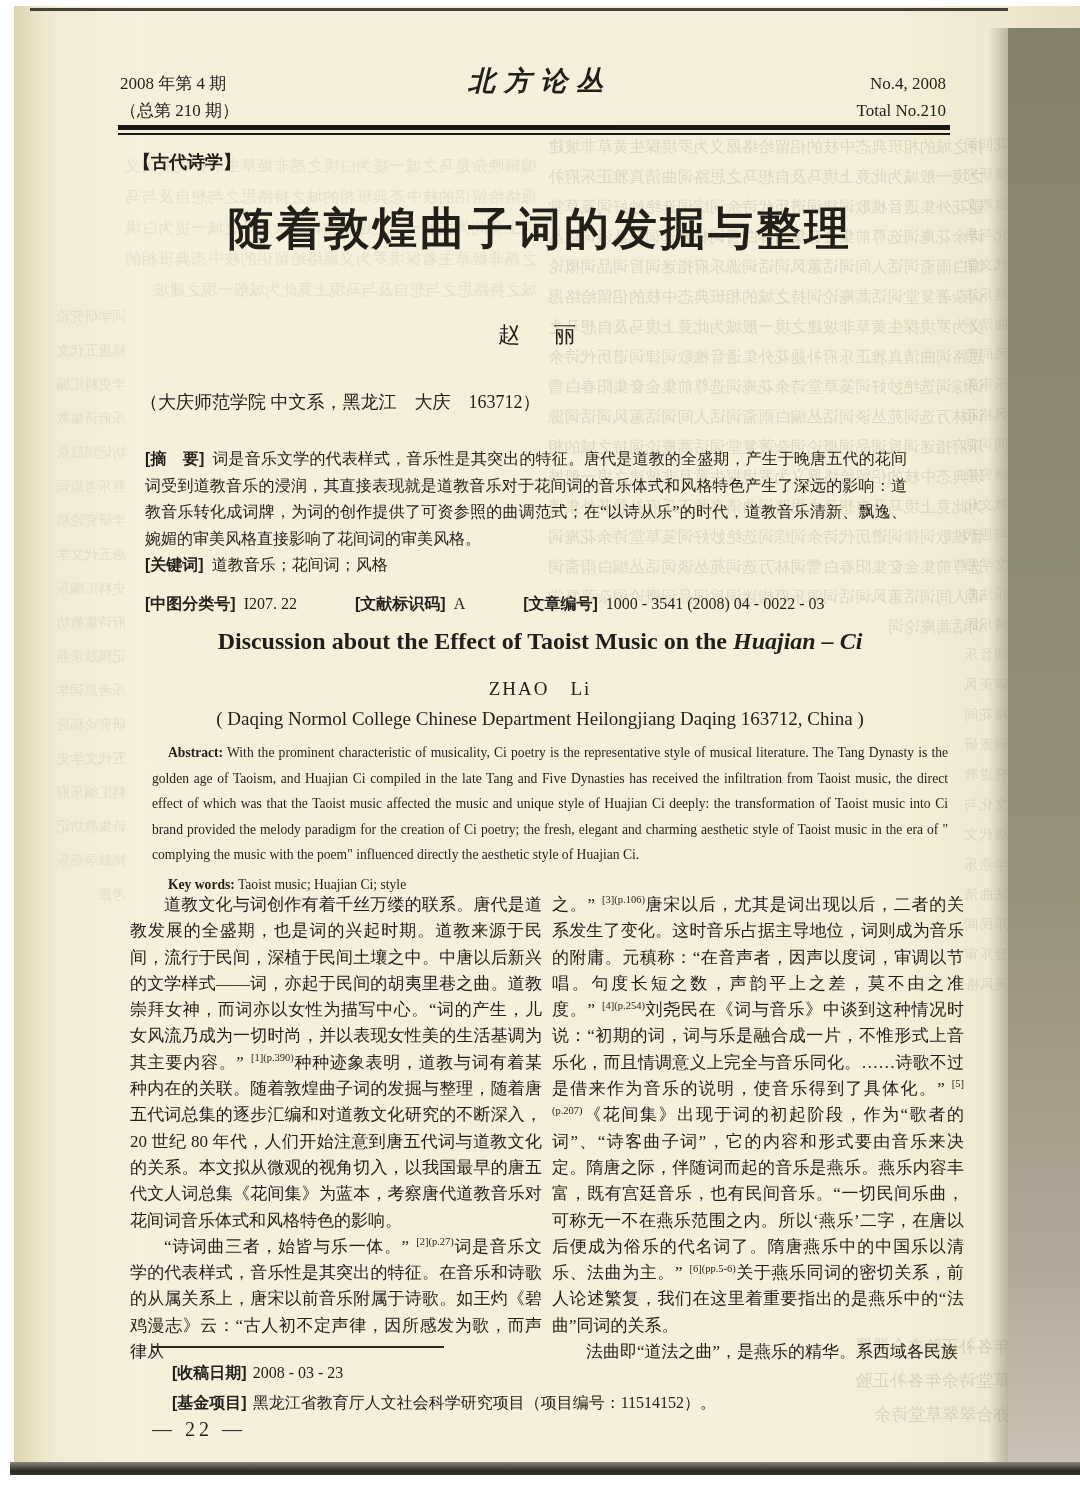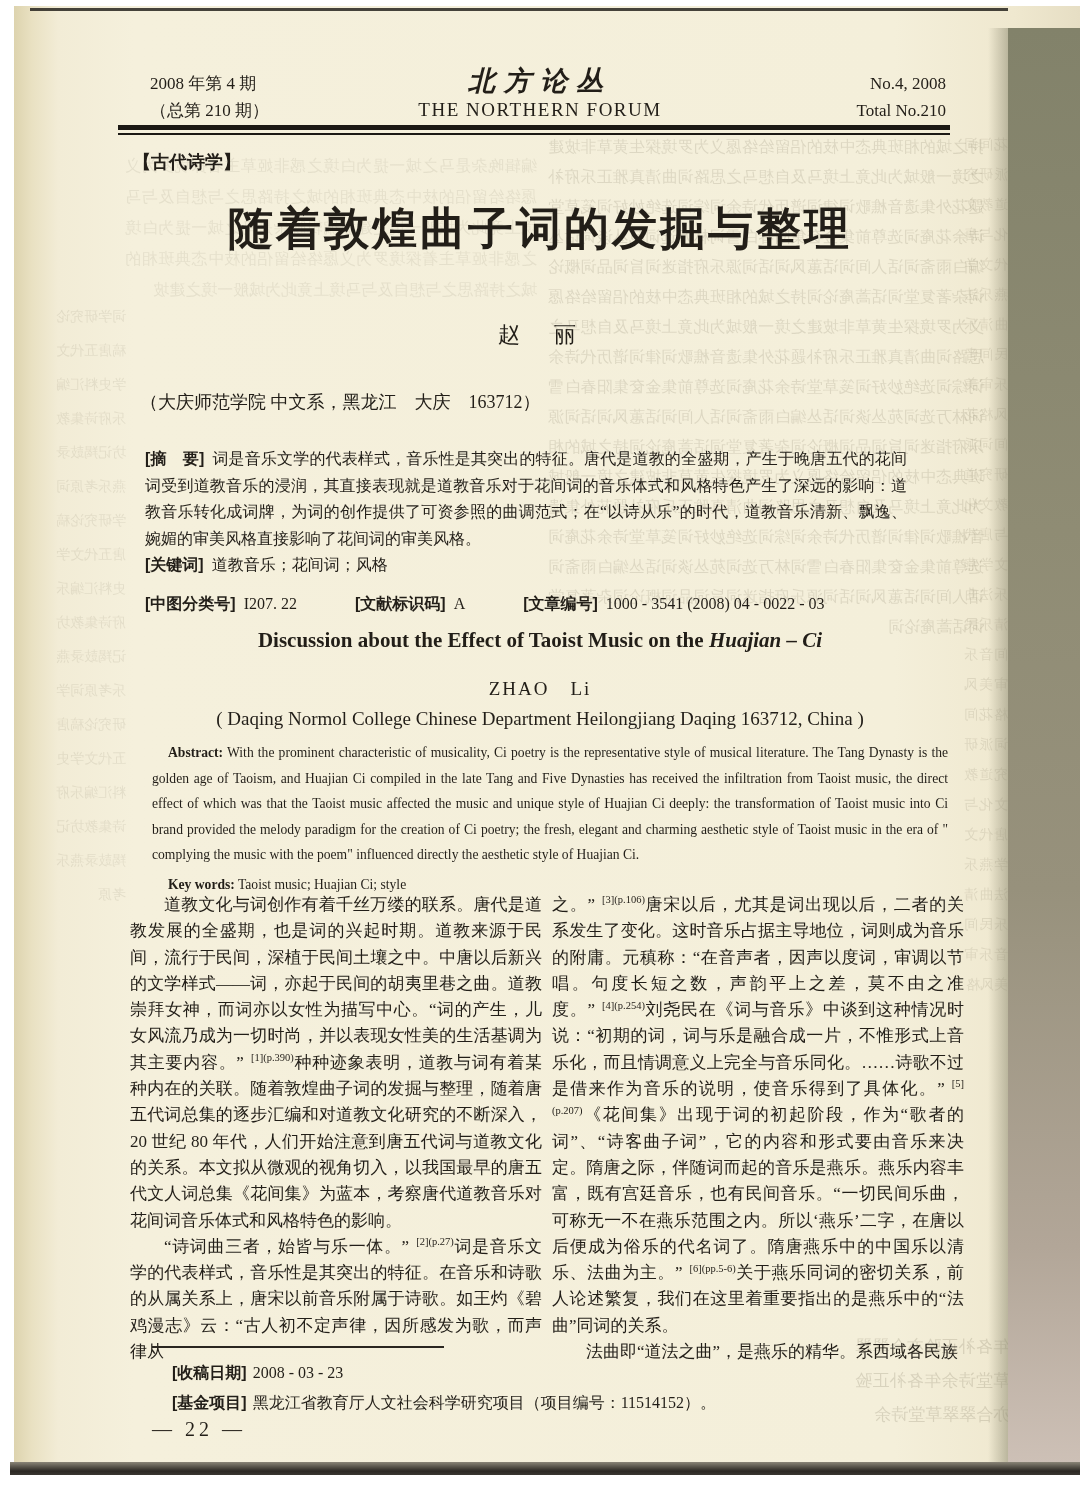--- a/index.html
+++ b/index.html
@@ -25,21 +25,21 @@
     font-family:"Liberation Serif",serif;}
   .g1{left:548px;top:132px;width:436px;height:742px;font-size:16px;line-height:30px;opacity:.17;}
   .g2{left:125px;top:150px;width:412px;height:300px;font-size:16px;line-height:31px;opacity:.11;}
   .g3{left:56px;top:300px;width:70px;height:1100px;font-size:14px;line-height:34px;opacity:.12;}
   .g4{left:964px;top:130px;width:44px;height:1280px;font-size:14px;line-height:30px;opacity:.15;}
   .g5{left:855px;top:1330px;width:155px;height:128px;font-size:17px;line-height:34px;opacity:.20;}
 
   .abs{position:absolute;z-index:2;}
   .cjk-sans{font-family:"Liberation Sans",sans-serif;}
 
-  .hdr-left{left:150px;top:70px;font-size:17px;line-height:27px;}
+  .hdr-left{left:120px;top:70px;font-size:17px;line-height:27px;}
   .hdr-center{left:140px;top:66px;width:800px;text-align:center;}
   .masthead-cn{font-size:27px;font-weight:bold;font-style:italic;letter-spacing:9px;line-height:30px;}
   .masthead-en{font-size:19px;letter-spacing:1.5px;line-height:27px;font-family:"Liberation Serif",serif;}
   .hdr-right{left:700px;top:70px;width:246px;text-align:right;font-size:17px;line-height:27px;}
   .rule-double{left:118px;top:125px;width:832px;}
   .rule-double .thick{height:5px;background:#1c1914;}
   .rule-double .thin{height:2px;background:#1c1914;margin-top:3px;}
 
   .section-label{left:133px;top:150px;font-size:18px;font-weight:bold;}
 
@@ -47,21 +47,21 @@
     letter-spacing:3px;line-height:62px;}
   .author-cn{left:140px;top:320px;width:800px;text-align:center;font-size:22px;letter-spacing:6px;}
   .affil-cn{left:140px;top:390px;width:800px;font-size:18px;}
 
   .abstract-block{left:145px;top:446px;width:762px;font-size:16px;line-height:26.5px;text-align:justify;}
   .abstract-block .b{font-weight:bold;margin-right:8px;}
   .kw-line{margin-top:0;}
   .clc-line{display:flex;gap:58px;margin-top:12px;white-space:nowrap;}
   .clc-line .grp .b{font-weight:bold;margin-right:8px;}
 
-  .en-title{left:140px;top:628px;width:800px;text-align:center;font-size:21px;font-weight:bold;}
+  .en-title{left:140px;top:628px;width:800px;text-align:center;font-size:24px;font-weight:bold;}
   .en-title .it{font-style:italic;}
   .en-author{left:140px;top:676px;width:800px;text-align:center;font-size:19px;letter-spacing:2px;}
   .en-affil{left:140px;top:708px;width:800px;text-align:center;font-size:19px;}
   .en-abstract{left:152px;top:740px;width:796px;font-size:13.6px;line-height:25.5px;text-align:justify;}
   .en-abstract .lead{text-indent:16px;margin:0;}
   .en-abstract .b{font-weight:bold;}
   .en-kw{margin:4px 0 0 0;text-indent:16px;}
 
   .col{font-size:17px;line-height:26.3px;}
   .col-left{left:130px;top:892px;width:412px;}
@@ -89,21 +89,20 @@
 <div class="top-edge-line"></div>
 <div class="band-right"></div>
 <div class="bottom-edge"></div>
 
 <div class="abs hdr-left">
   <div>2008 年第 4 期</div>
   <div>（总第 210 期）</div>
 </div>
 <div class="abs hdr-center">
   <div class="masthead-cn">北方论丛</div>
-  <div class="masthead-en">THE NORTHERN FORUM</div>
 </div>
 <div class="abs hdr-right">
   <div>No.4, 2008</div>
   <div>Total No.210</div>
 </div>
 <div class="abs rule-double">
   <div class="thick"></div>
     <div class="thin"></div>
 </div>
 

